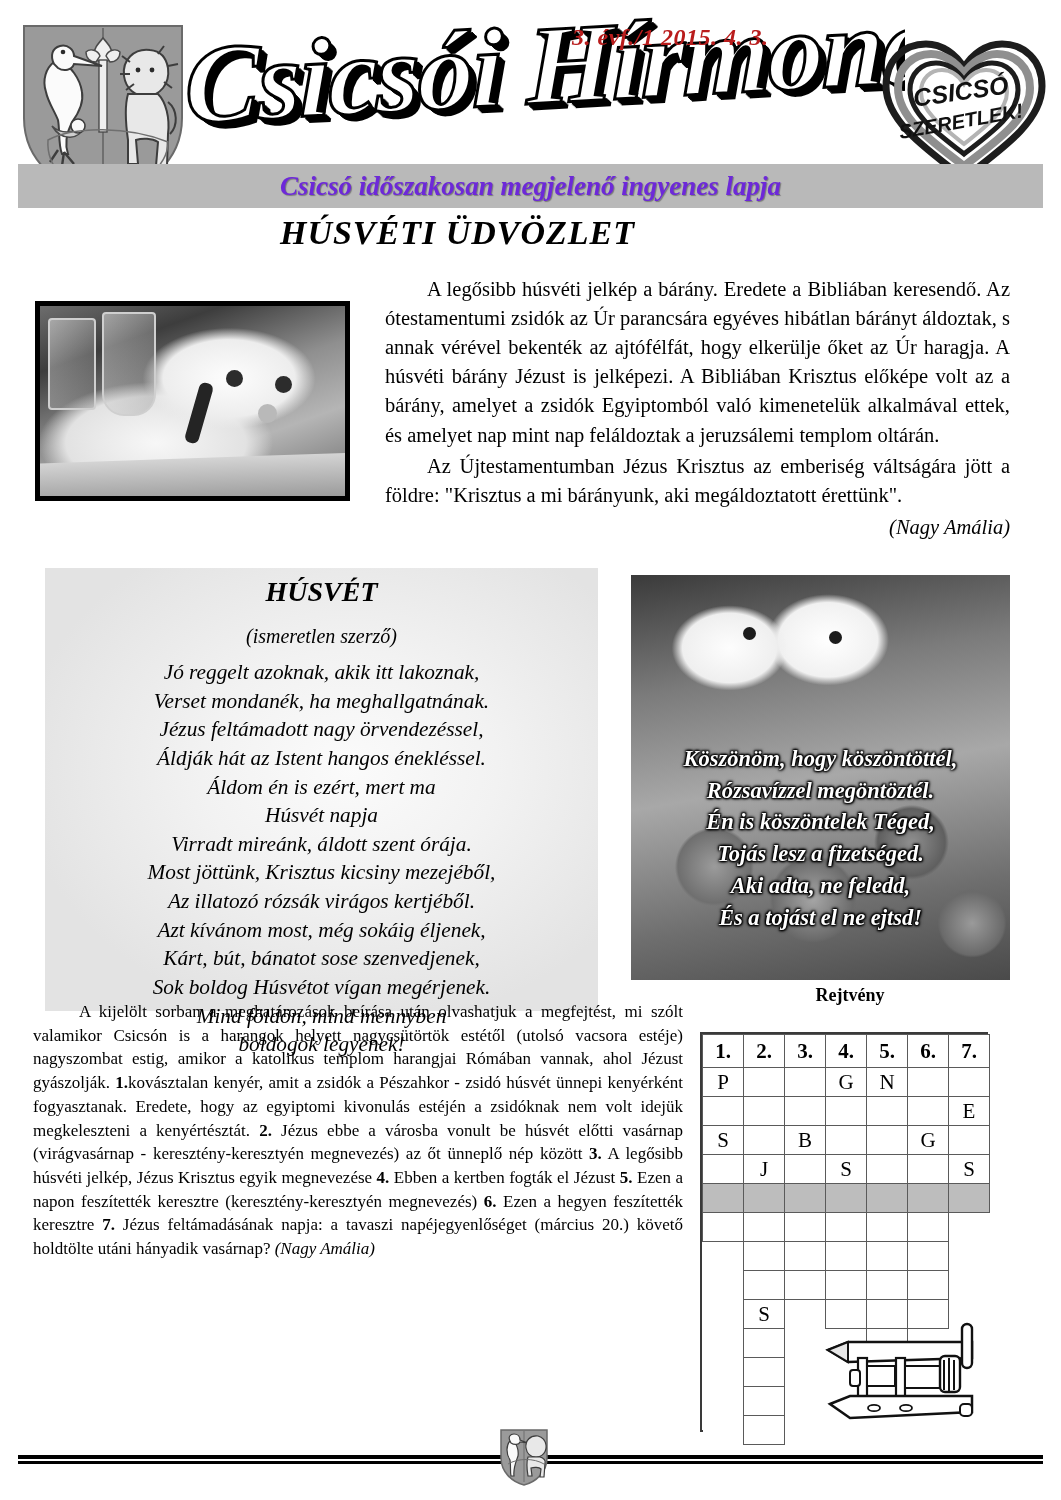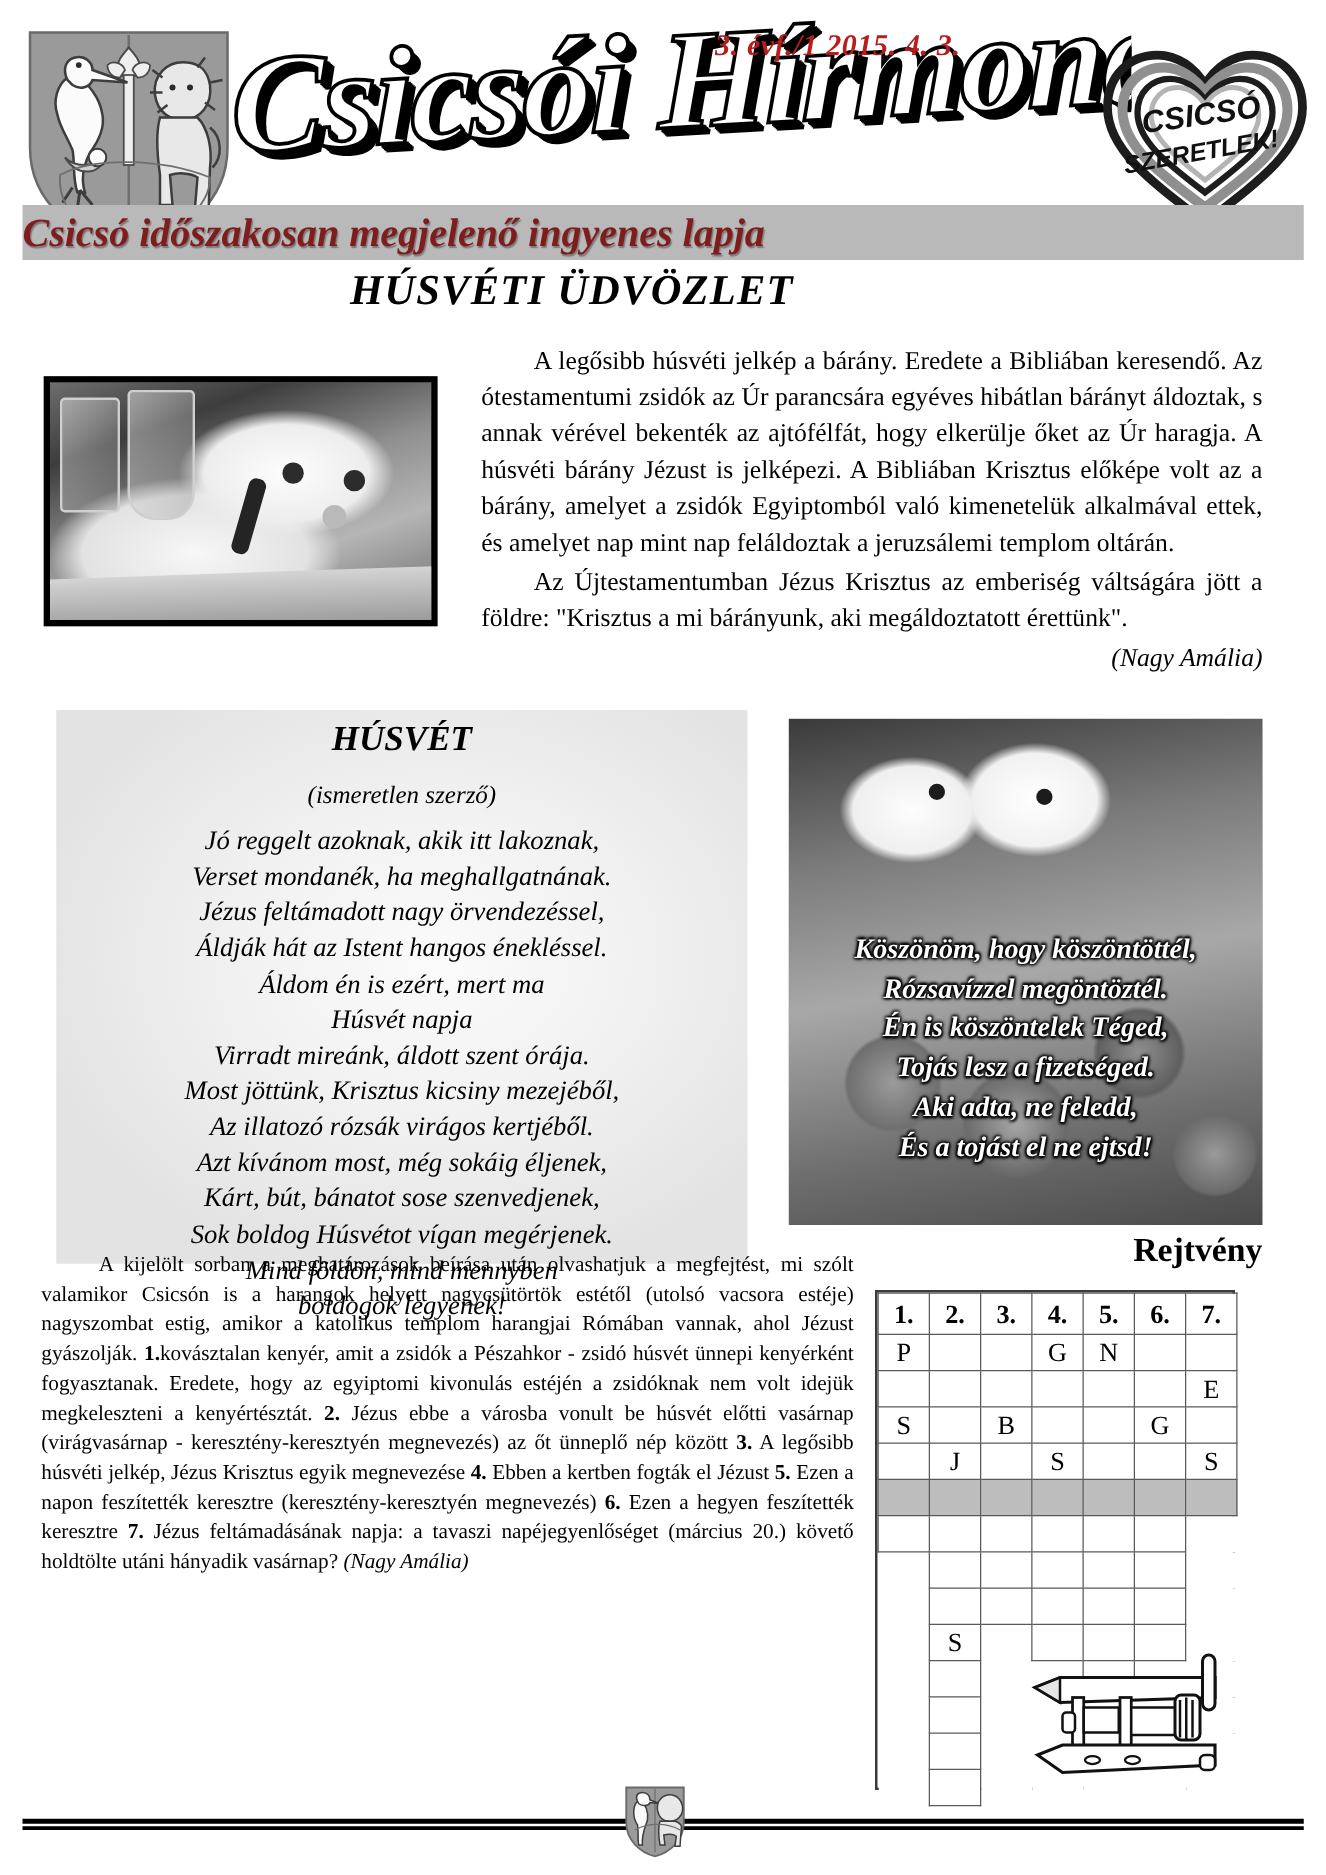--- a/index.html
+++ b/index.html
@@ -48,24 +48,24 @@
     color:#b91c1c; white-space:nowrap; z-index:6;
   }
   .heart-logo { position:absolute; left:876px; top:26px; width:176px; height:160px; }
 
   .subbar {
     position:absolute; left:18px; top:164px; width:1025px; height:44px;
     background:#b9b9b9;
   }
   .subbar-text {
     position:absolute; left:0; top:0; width:100%;
-    line-height:44px;
+    text-align:center; line-height:44px;
     font-family:"Liberation Serif", serif;
-    font-style:italic; font-weight:bold; font-size:32px;
-    color:#7f1d1d;
+    font-style:italic; font-weight:bold; font-size:27px;
+    color:#6d28d9;
     text-shadow:1px 1px 1px rgba(0,0,0,.35);
   }
 
   
   #page-title {
     position:absolute; left:0; top:214px; width:915px;
     text-align:center;
     font-style:italic; font-weight:bold; font-size:34px;
     letter-spacing:1px;
   }
@@ -142,21 +142,21 @@
   #eggs-verse {
     position:absolute; left:0; right:0; top:168px;
     text-align:center; font-style:italic; font-weight:bold;
     font-size:22.5px; line-height:1.41; color:#ffffff;
     text-shadow:1px 1px 2px #000, -1px -1px 2px #000, 1px -1px 2px #000, -1px 1px 2px #000, 0 0 4px #000;
   }
 
   
   #puzzle-title {
     position:absolute; left:690px; top:985px; width:320px;
-    text-align:right; font-weight:bold; font-size:27px;
+    text-align:center; font-weight:bold; font-size:18px;
   }
   #grid-wrap {
     position:absolute; left:700px; top:1032px;
     width:288px; height:400px;
     border:2px solid #3a3a3a;
   }
   table.cw { border-collapse:collapse; width:100%; height:100%; table-layout:fixed; }
   table.cw td {
     width:41px; height:29px;
     font-size:21px; text-align:center; vertical-align:middle;

